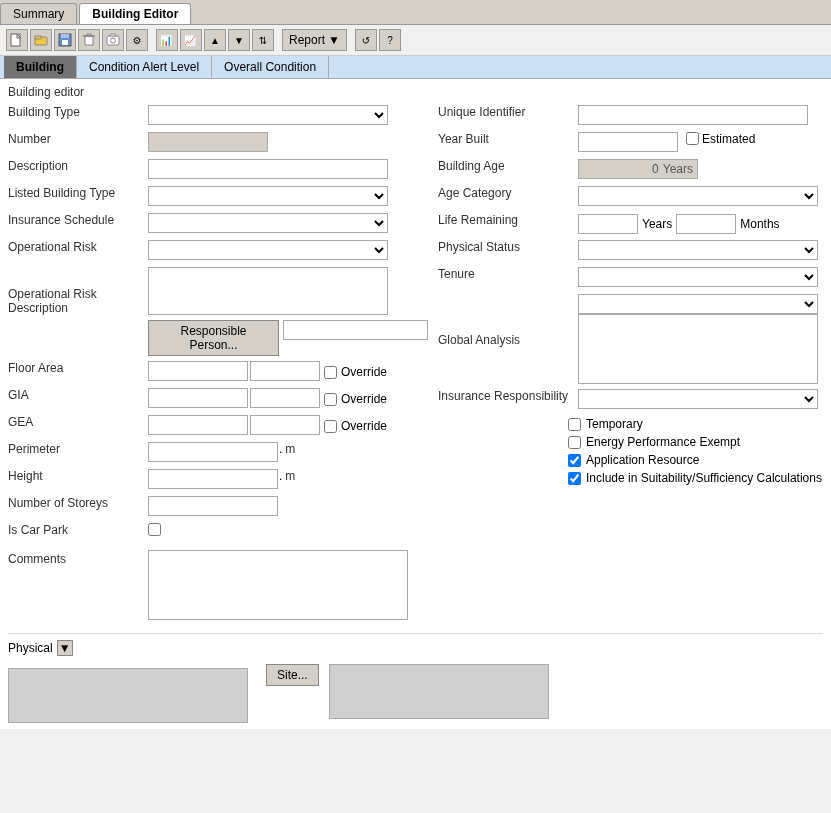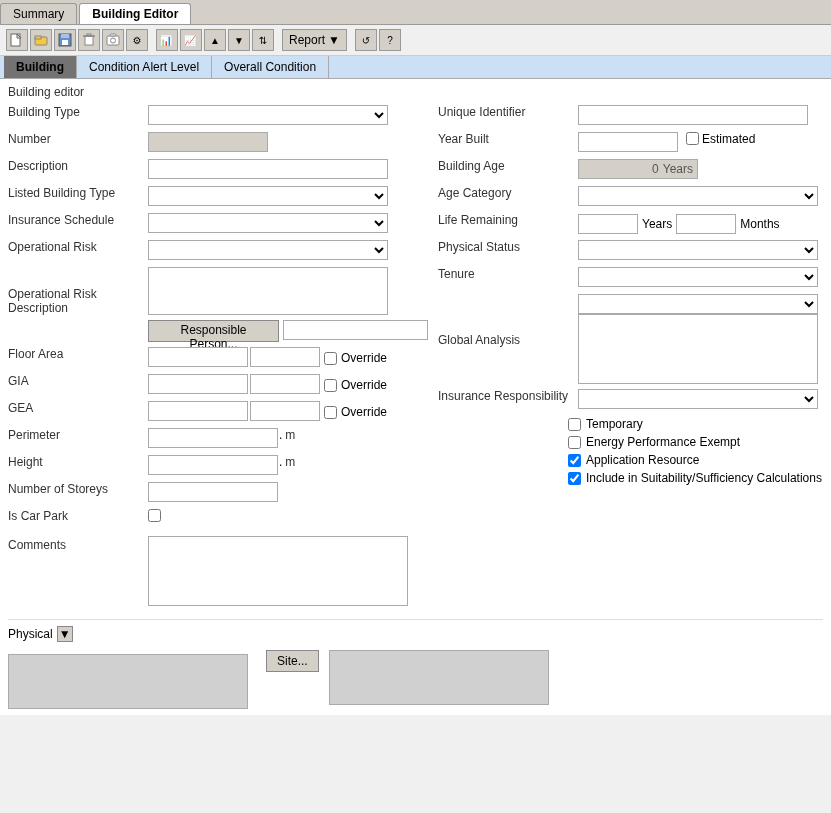--- a/index.html
+++ b/index.html
@@ -138,21 +138,21 @@
       display: flex;
       align-items: center;
       gap: 4px;
     }
     
     .btn-responsible {
       padding: 2px 8px;
       background: #d4d0c8;
       border: 1px solid #888;
       cursor: pointer;
-      height: 22px;
+      height: 36px;
     }
     
     .years-months-row {
       display: flex;
       align-items: center;
       gap: 4px;
     }
     
     .building-age-display {
       width: 120px;

